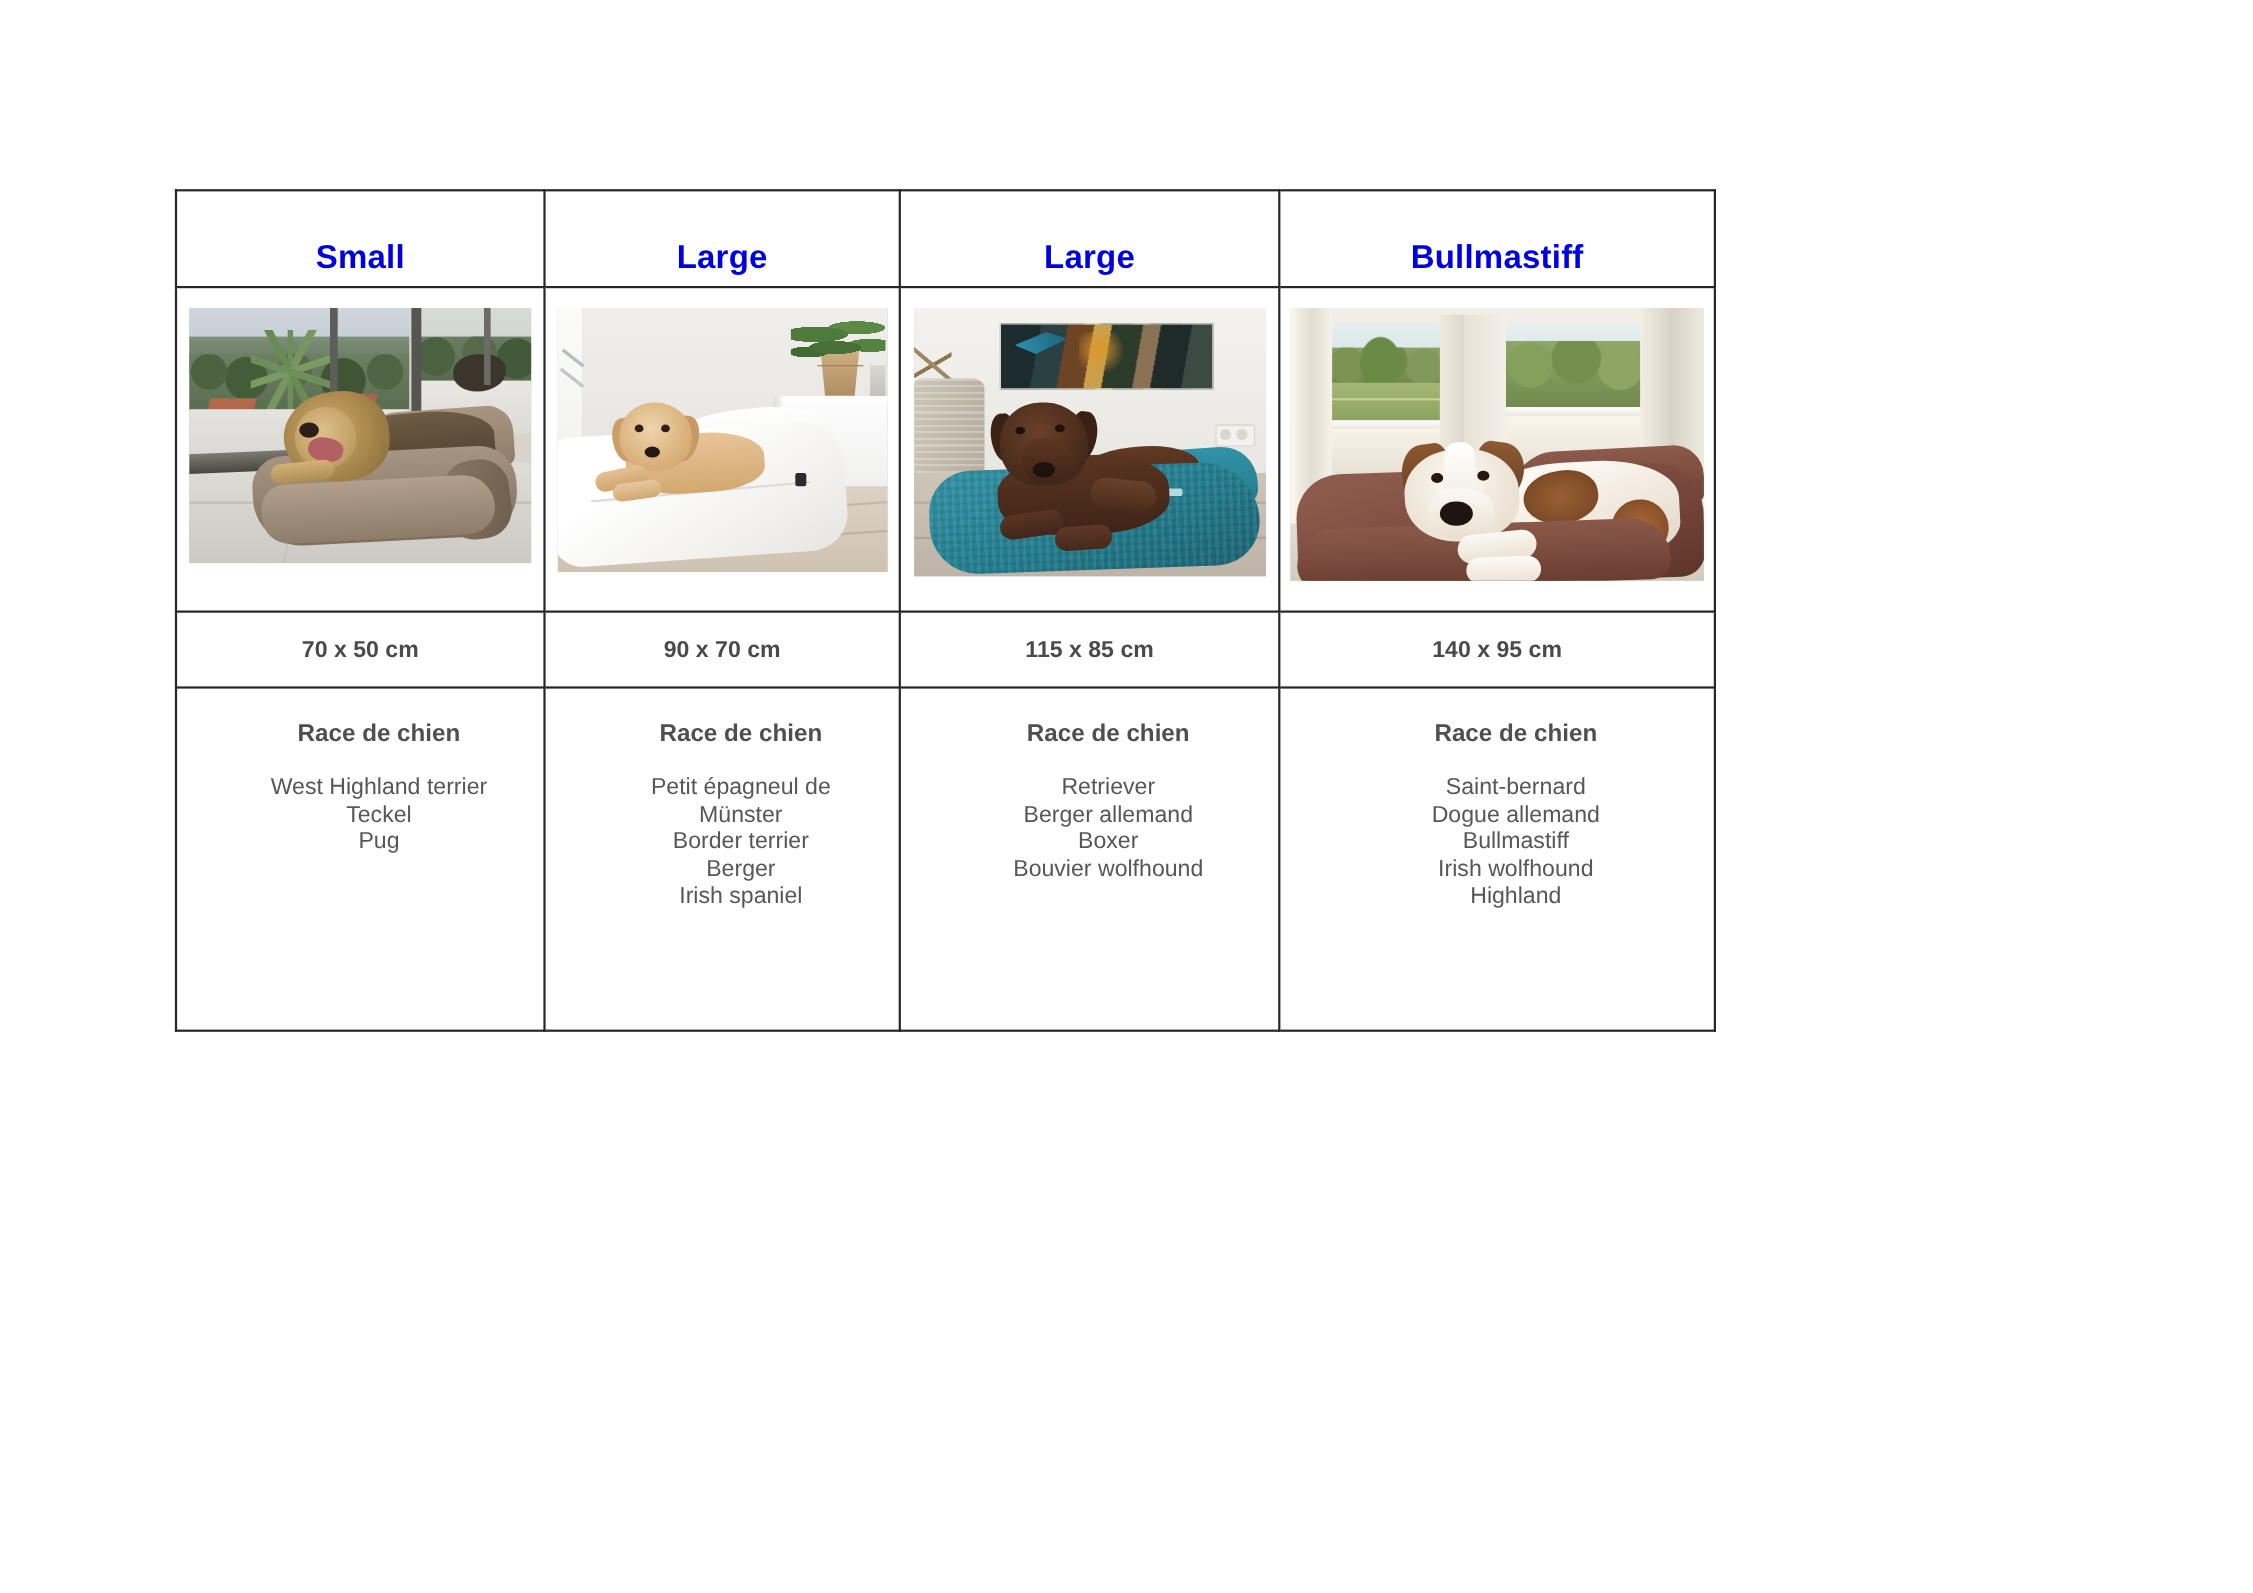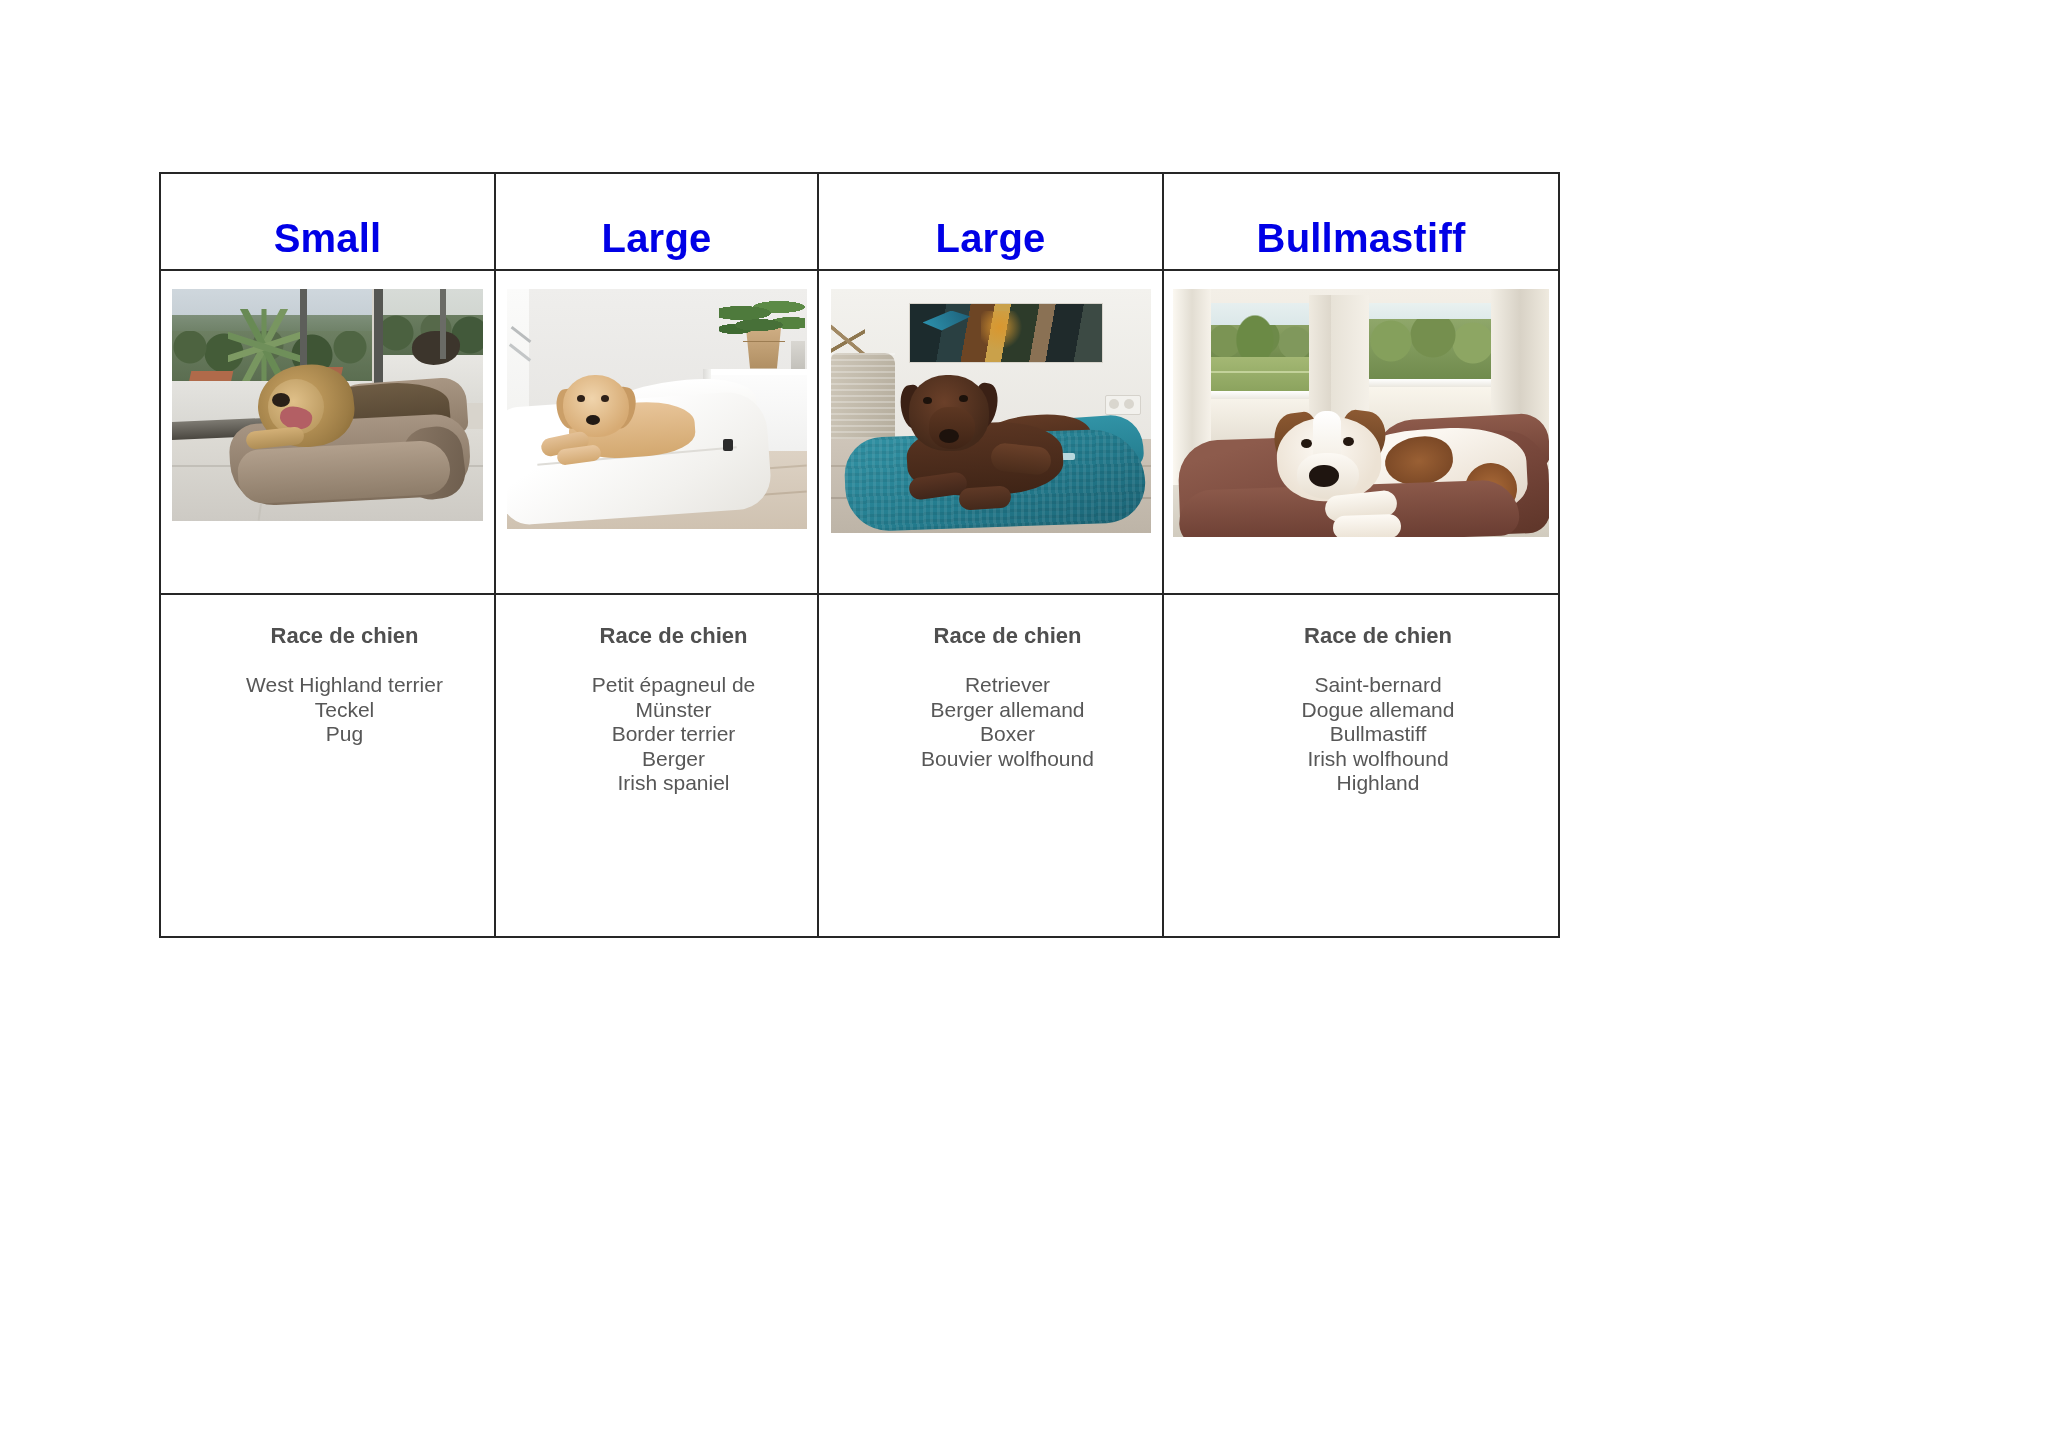--- a/index.html
+++ b/index.html
@@ -37,21 +37,21 @@
   .col-1 { width: 335px; }
   .col-2 { width: 323px; }
   .col-3 { width: 345px; }
   .col-4 { width: 396px; }
 
   
   .row-header td { height: 79px; vertical-align: bottom; }
   .hdr-label {
     color: #0000E6;
     font-weight: bold;
-    font-size: 40px;
+    font-size: 30px;
     letter-spacing: .2px;
     padding-bottom: 9px;
     line-height: 1.1;
   }
 
   
   .row-images td { height: 270px; vertical-align: top; }
   .photo-wrap {
     display: flex;
     justify-content: center;
@@ -587,20 +587,34 @@
           <div class="p4-dogeye2"></div>
           <div class="p4-dogsnout"></div>
           <div class="p4-dognose"></div>
           <div class="p4-dogpaw1"></div>
           <div class="p4-dogpaw2"></div>
         </div>
       </div>
     </td>
   </tr>
 
+  <tr class="row-dims">
+    <td>
+      <div class="dim-label">70 x 50 cm</div>
+    </td>
+    <td>
+      <div class="dim-label">90 x 70 cm</div>
+    </td>
+    <td>
+      <div class="dim-label">115 x 85 cm</div>
+    </td>
+    <td>
+      <div class="dim-label">140 x 95 cm</div>
+    </td>
+  </tr>
 
   <tr class="row-breeds">
     <td>
       <div class="breed-cell">
         <div class="breed-title">Race de chien</div>
         <ul class="breed-list">
           <li>West Highland terrier</li>
           <li>Teckel</li>
           <li>Pug</li>
         </ul>

